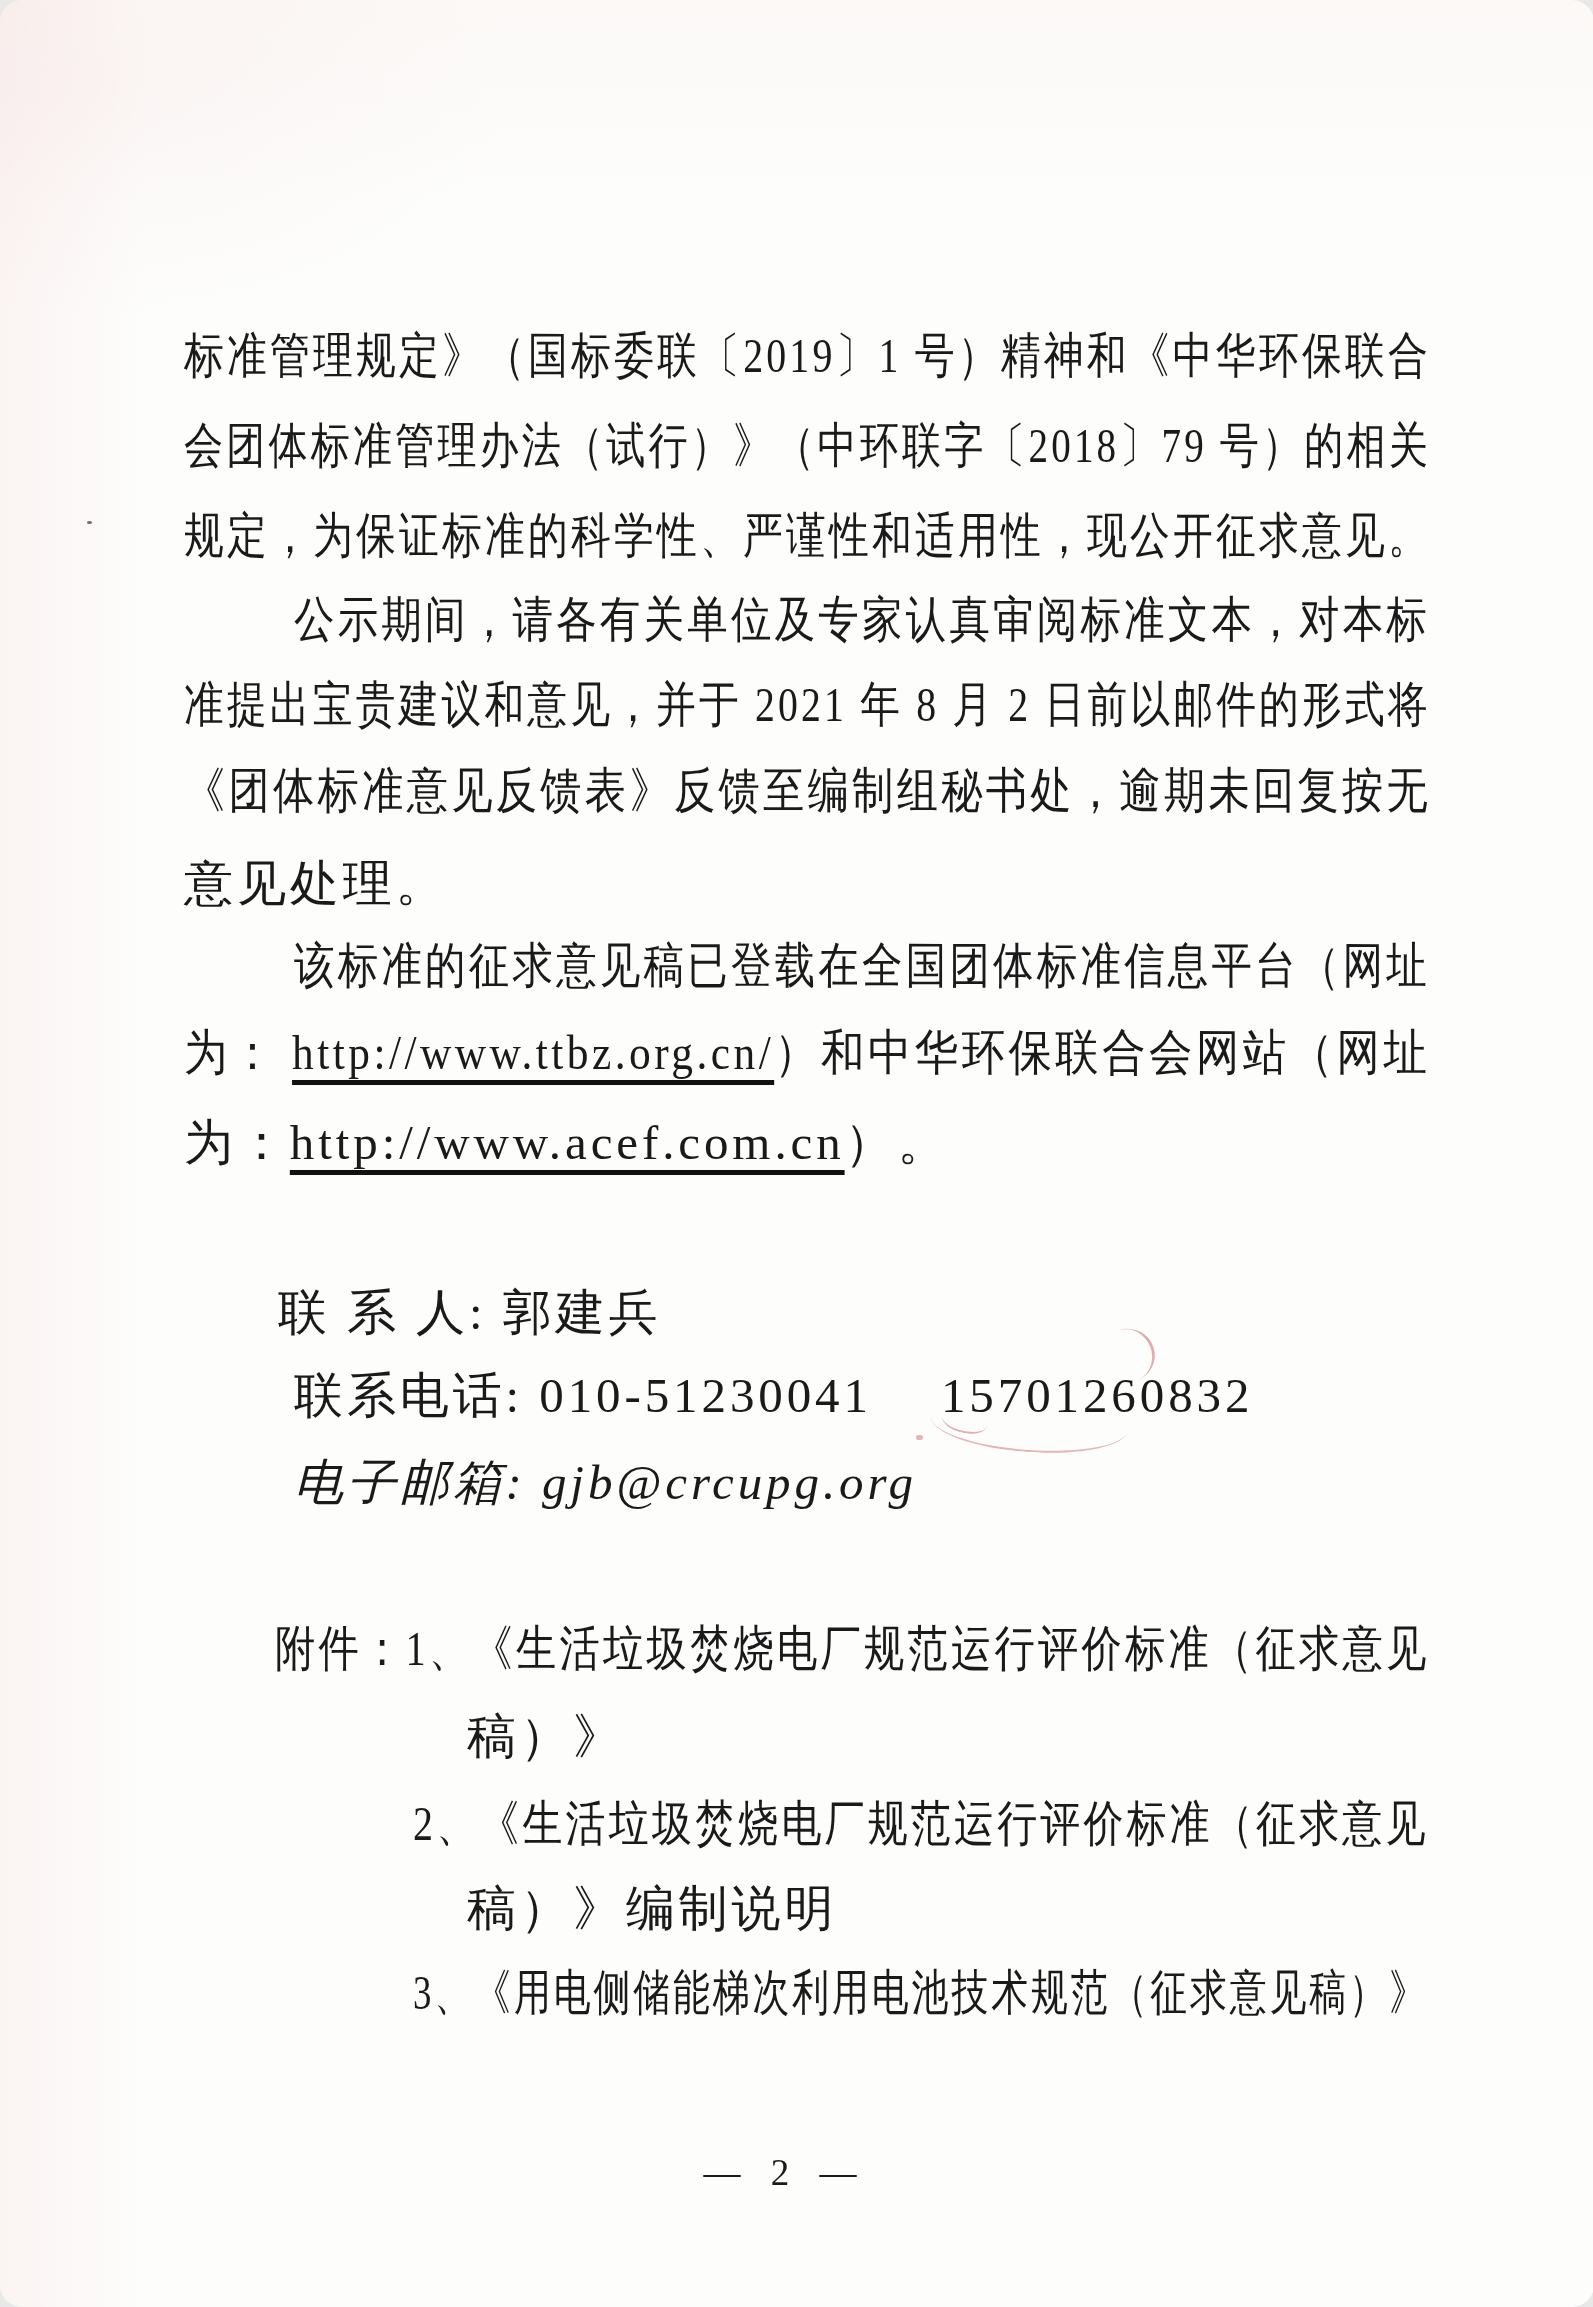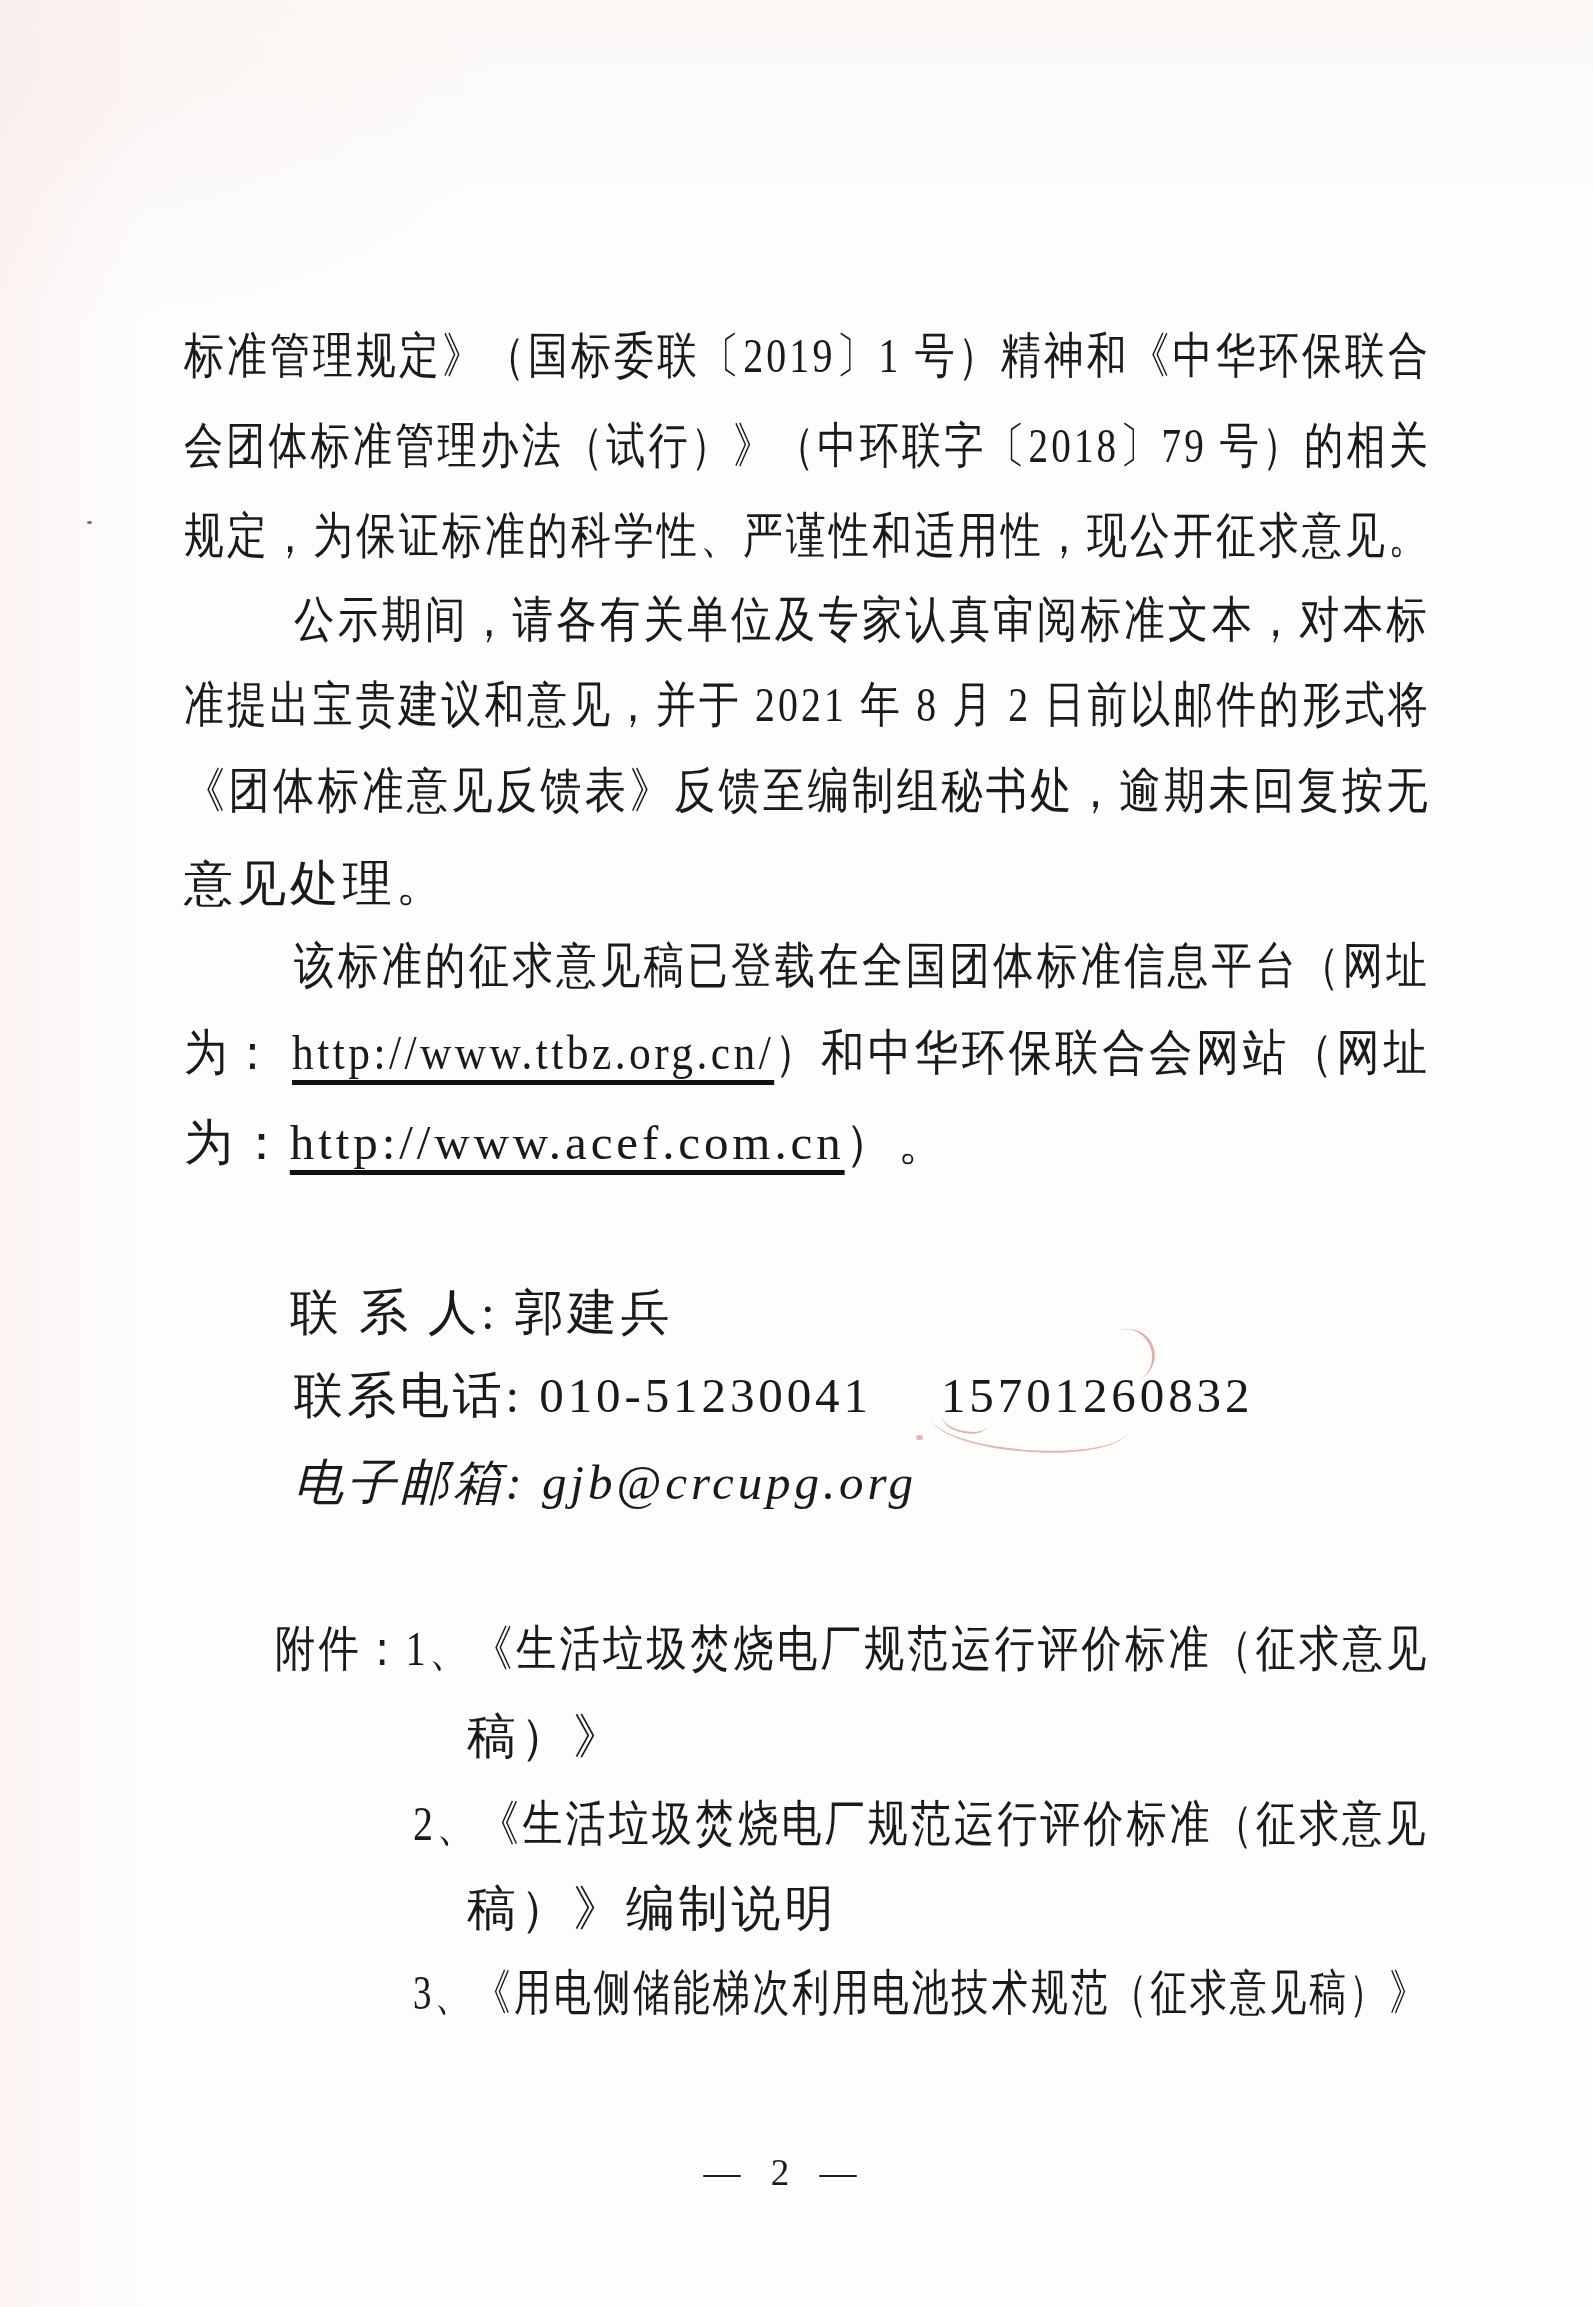--- a/index.html
+++ b/index.html
@@ -3,20 +3,21 @@
 <meta charset="utf-8">
 <style>
   html,body{margin:0;padding:0;background:#e8e8e8;}
   .page{
     position:relative;
     width:1594px;height:2307px;
     background:#fdfdfc;
     overflow:hidden;
     font-family:"Liberation Serif","DejaVu Serif",serif;
     color:#1a1a1a;
+    border-radius:22px;
   }
   
   .page::before{
     content:"";position:absolute;inset:0;pointer-events:none;
     background:
       linear-gradient(to right, rgba(238,190,190,0.14), rgba(238,190,190,0.0) 144px),
       linear-gradient(to bottom, rgba(240,210,200,0.10), rgba(240,210,200,0.0) 197px),
       radial-gradient(ellipse 590px 328px at 6% 4%, rgba(236,200,200,0.12), rgba(236,200,200,0) 70%);
   }
   .line{
@@ -37,21 +38,21 @@
   .l0 {top:329px; left:184px;}
   .l1 {top:419px; left:184px;}
   .l2 {top:509px; left:184px;}
   .l3 {top:593px; left:294px;}
   .l4 {top:678px;left:184px;}
   .l5 {top:764px;left:184px;}
   .l6 {top:849px;left:184px;margin-top:8px;}
   .l7 {top:939px;left:294px;}
   .l8 {top:1026px;left:184px;}
   .l9 {top:1116px;left:184px;}
-  .l10{top:1286px;left:290px;}
+  .l10{top:1286px;left:278px;}
   .l11{top:1369px;left:294px;}
   .l12{top:1456px;left:294px;font-style:italic;}
   .l13{top:1622px;left:275px;}
   .l14{top:1710px;left:467px;}
   .l15{top:1797px;left:413px;}
   .l16{top:1882px;left:467px;}
   .l17{top:1966px;left:413px;}
   .footer-line{
     position:absolute;top:2151px;left:0;width:100%;
     text-align:center;font-size:37px;letter-spacing:10.5px;

